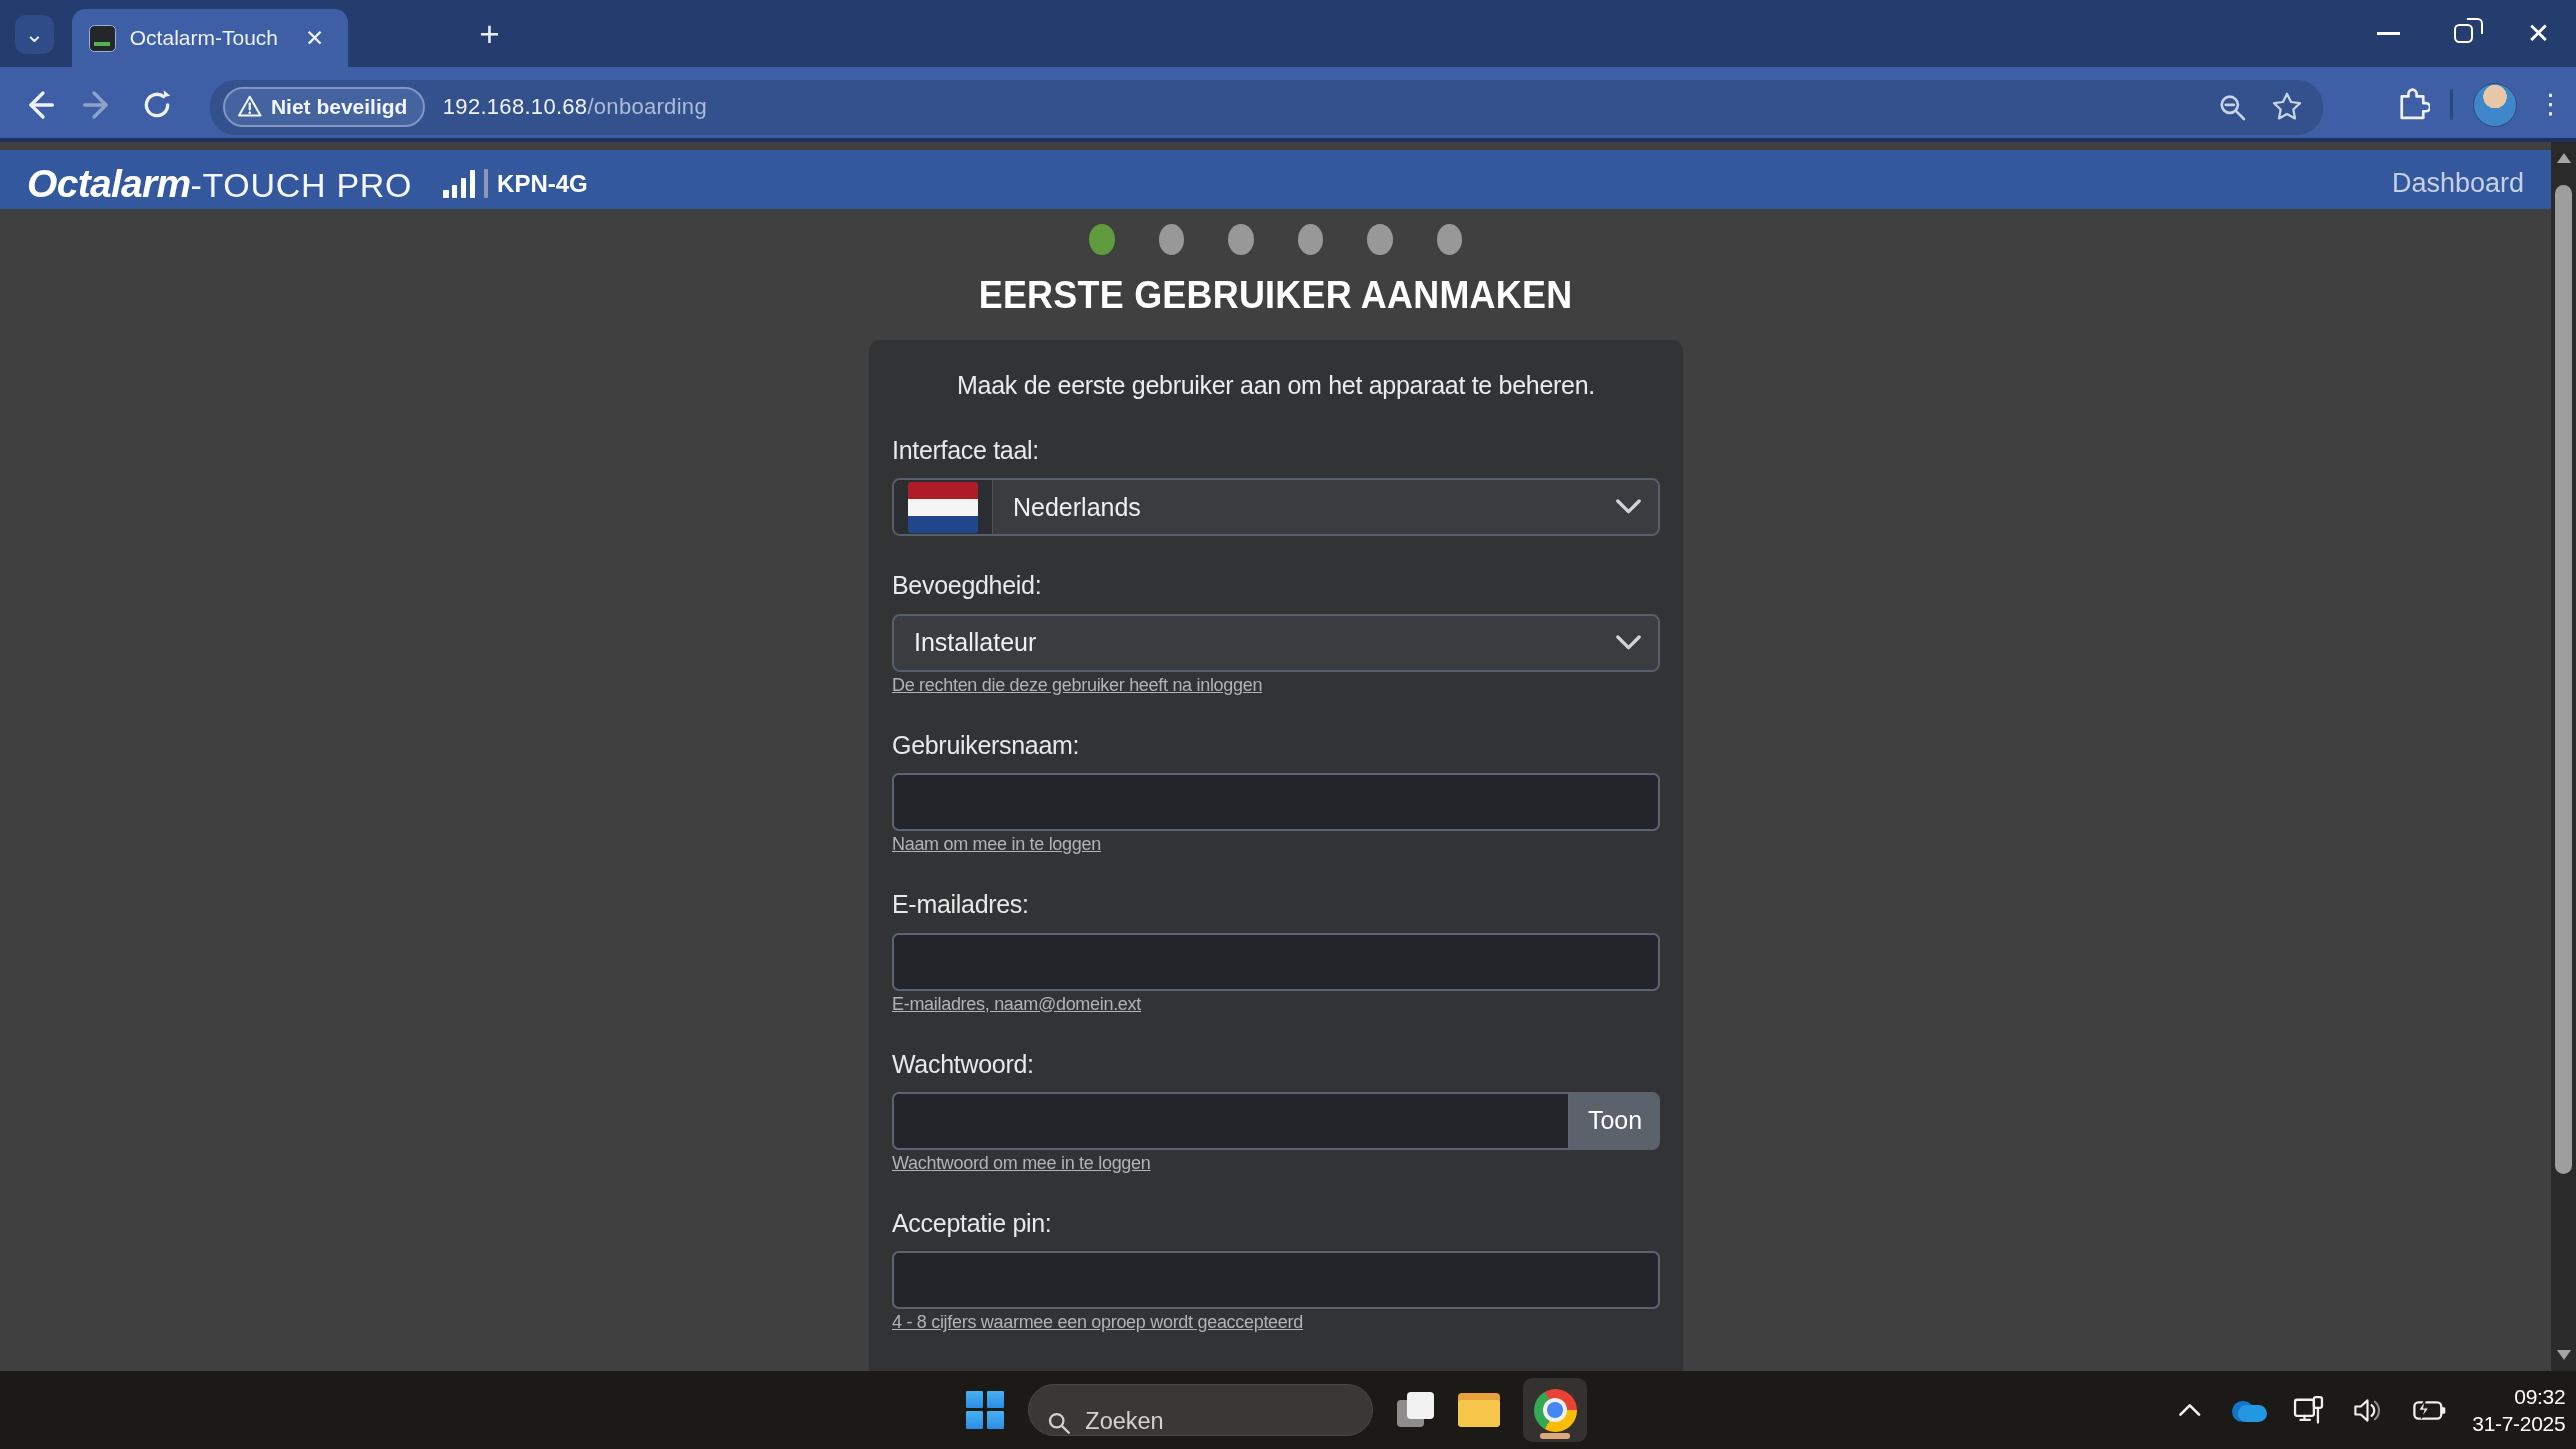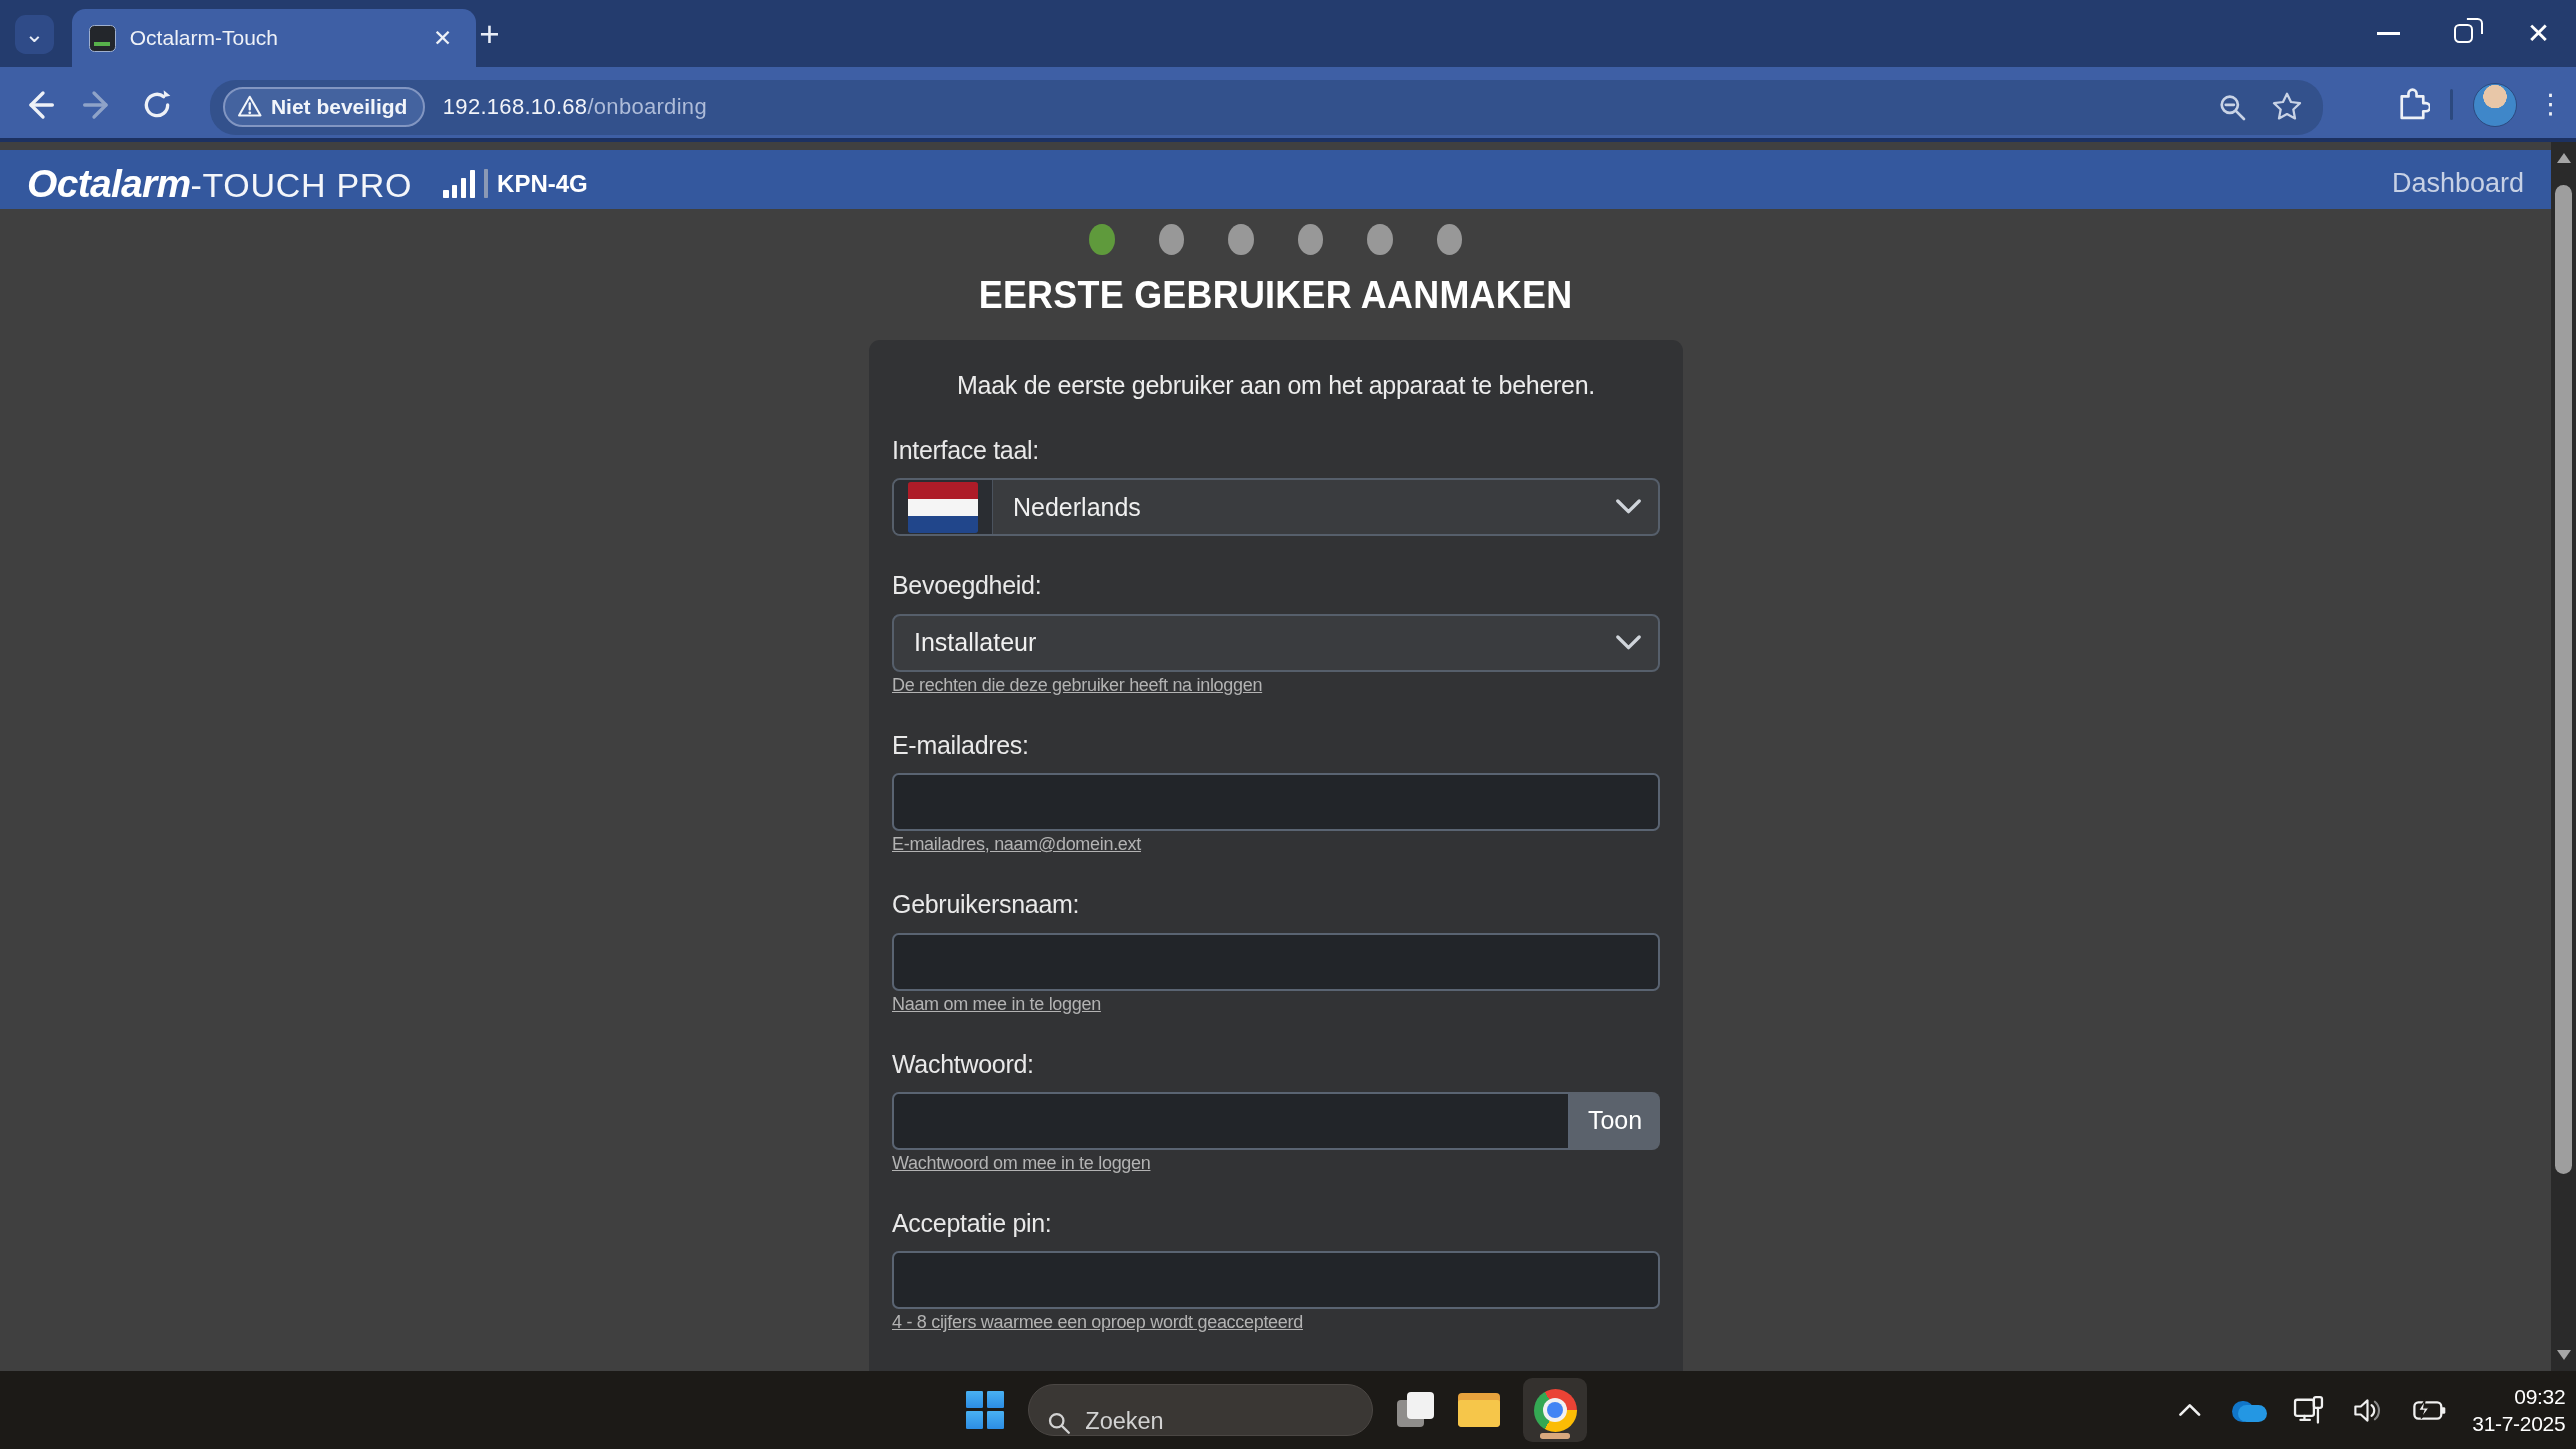--- a/index.html
+++ b/index.html
@@ -3,21 +3,21 @@
 <meta charset="utf-8">
 <style>
   * { margin:0; padding:0; box-sizing:border-box; }
   html,body { width:2576px; height:1449px; overflow:hidden; }
   body { font-family:"Liberation Sans", sans-serif; background:#404040; position:relative; }
 
   
   .tabstrip { position:absolute; left:0; top:0; width:2576px; height:67px; background:#243c6e; }
   .tab-search-btn { position:absolute; left:14.8px; top:14.8px; width:39px; height:39px; border-radius:10.7px;
     background:#2f4b88; display:flex; align-items:center; justify-content:center; color:#e8edf7; font-size:23px; }
-  .tab { position:absolute; left:72px; top:9.4px; width:404px; height:58px; background:#3e5fa5;
+  .tab { position:absolute; left:72px; top:9.4px; width:276px; height:58px; background:#3e5fa5;
     border-radius:13.4px 13.4px 0 0; display:flex; align-items:center; padding:0 17.4px; }
   .favicon { width:27px; height:27px; border-radius:5.4px; background:#23262b; border:1.3px solid #9fb0cf;
     position:relative; flex:0 0 auto; }
   .favicon::after { content:""; position:absolute; left:4px; bottom:4.7px; width:16px; height:4px; background:#57b14b; }
   .tab-title { color:#eef1f7; font-size:21px; margin-left:13.4px; flex:1; white-space:nowrap; overflow:hidden; }
   .tab-close { color:#eef1f7; font-size:23px; width:32px; height:32px; display:flex; align-items:center; justify-content:center; border-radius:50%; }
   .newtab-btn { position:absolute; left:470px; top:14.8px; width:39px; height:39px; display:flex; align-items:center;
     justify-content:center; color:#e8edf7; font-size:35px; font-weight:300; }
   .win-controls { position:absolute; right:0; top:0; height:67px; display:flex; }
   .win-btn { width:75px; height:67px; display:flex; align-items:center; justify-content:center; color:#ffffff; }
@@ -246,29 +246,29 @@
       <div class="select">
         <span class="val">Installateur</span>
         <svg class="chev" width="27" height="17.4" viewBox="0 0 40 26">
           <path d="M4 4 L20 20 L36 4" stroke="#cfd4da" stroke-width="5" fill="none" stroke-linecap="round" stroke-linejoin="round"></path>
         </svg>
       </div>
       <div class="fhelp">De rechten die deze gebruiker heeft na inloggen</div>
     </div>
 
     <div class="fgroup">
+      <label class="flabel">Gebruikersnaam:</label>
+      <input class="tinput" type="text" value="" style="">
+      <div class="fhelp">Naam om mee in te loggen</div>
+    </div>
+
+    <div class="fgroup">
       <label class="flabel">E-mailadres:</label>
       <input class="tinput" type="text" value="" style="">
       <div class="fhelp">E-mailadres, naam@domein.ext</div>
-    </div>
-
-    <div class="fgroup">
-      <label class="flabel">Gebruikersnaam:</label>
-      <input class="tinput" type="text" value="" style="">
-      <div class="fhelp">Naam om mee in te loggen</div>
     </div>
 
     <div class="fgroup">
       <label class="flabel">Wachtwoord:</label>
       <div class="pwd-row">
         <input class="tinput" type="password" value="" style="">
         <button class="toggle-btn">Toon</button>
       </div>
       <div class="fhelp">Wachtwoord om mee in te loggen</div>
     </div>

